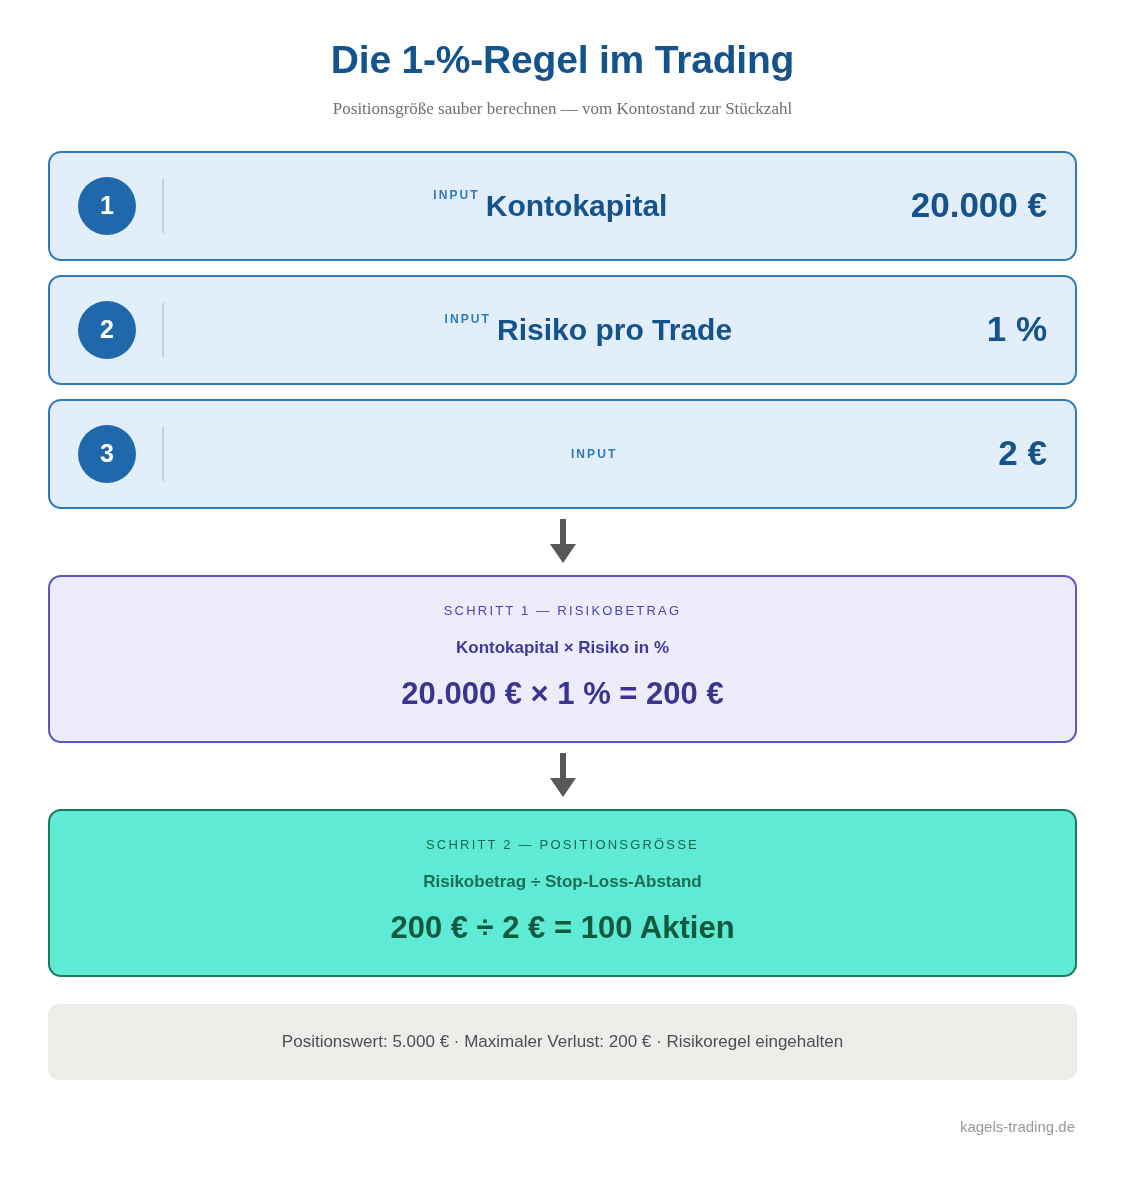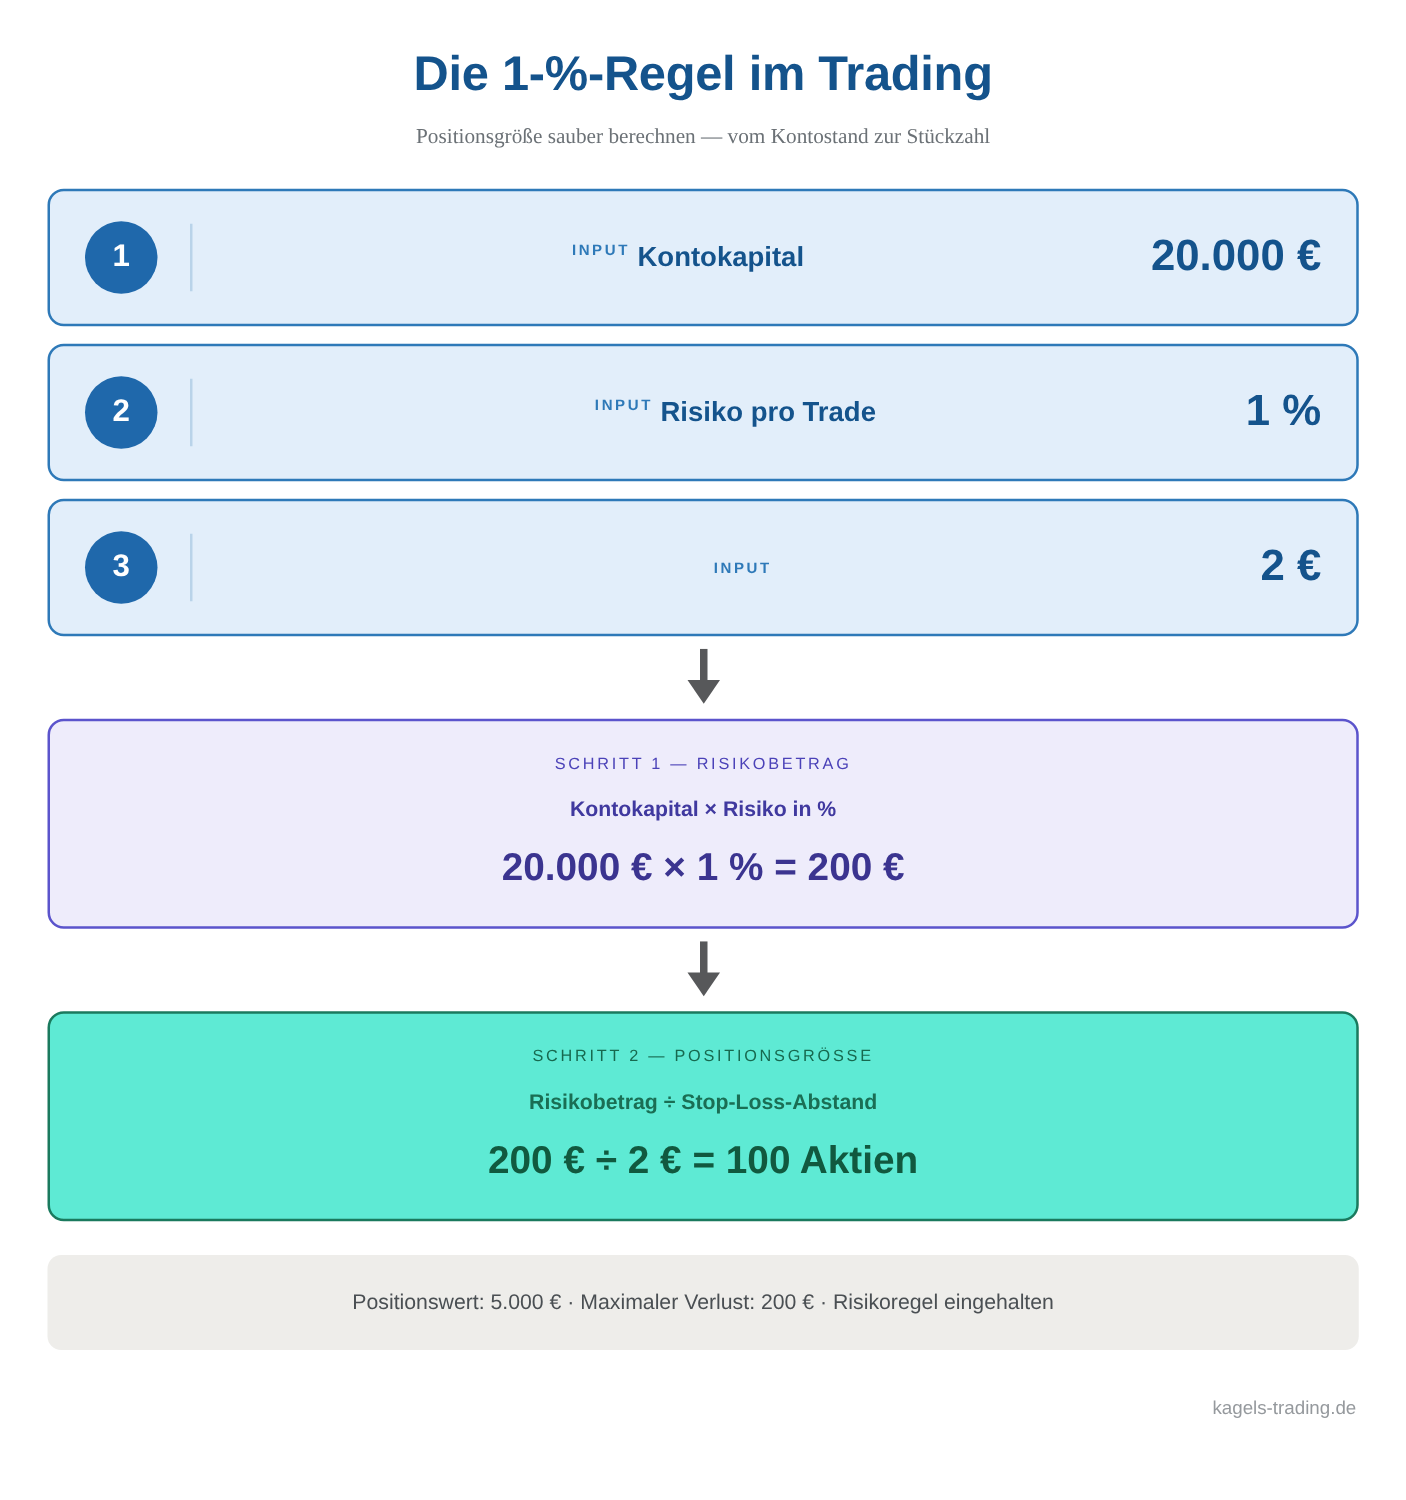--- a/index.html
+++ b/index.html
@@ -12,21 +12,21 @@
     background: #ffffff;
     font-family: "Liberation Sans", sans-serif;
     -webkit-font-smoothing: antialiased;
     overflow: hidden;
   }
 
   .page {
     width: 1125px;
     height: 1200px;
     box-sizing: border-box;
-    padding: 0 38px;
+    padding: 0 48px;
     position: relative;
     background: #ffffff;
   }
 
   
   .header {
     text-align: center;
     padding-top: 38px;
   }
   .title {
@@ -93,21 +93,21 @@
     min-width: 0;
   }
   .kicker {
     font-size: 12px;
     font-weight: bold;
     letter-spacing: 2.1px;
     color: #2e79b8;
     line-height: 1;
   }
   .card-label {
-    font-size: 22px;
+    font-size: 30px;
     font-weight: bold;
     color: #14538c;
     line-height: 1.1;
   }
   .card-value {
     font-size: 35px;
     font-weight: bold;
     color: #14538c;
     text-align: right;
     white-space: nowrap;

